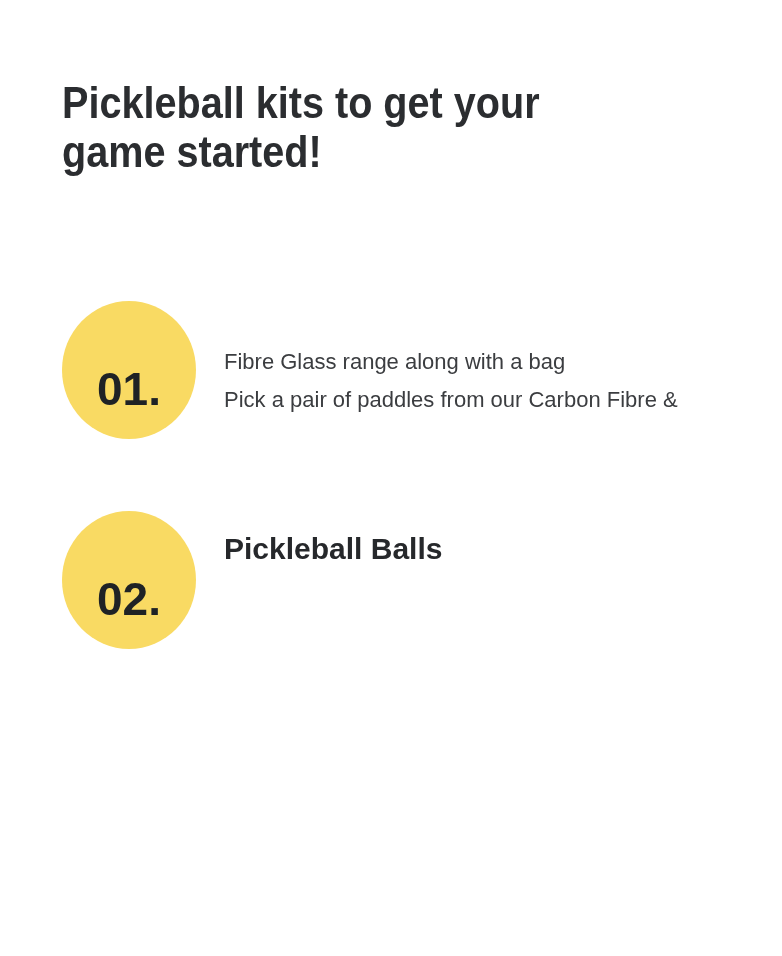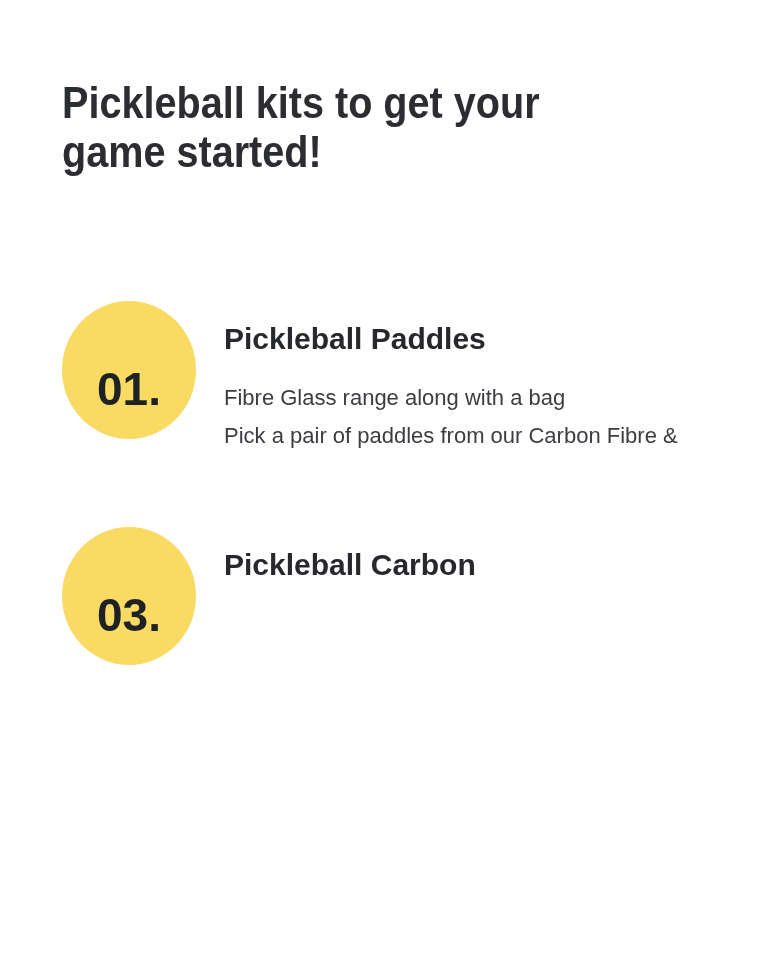--- a/index.html
+++ b/index.html
@@ -83,32 +83,31 @@
     <span class="h-line">game started!</span>
   </h1>
 
   <div class="kit-list">
 
     <div class="kit-item">
       <div class="badge">
         <span class="badge-number">01.</span>
       </div>
       <div class="item-content">
-        <div class="item-title">Pickleball Paddles</div>
         <div class="item-desc">
           <span class="desc-line">Fibre Glass range along with a bag</span>
           <span class="desc-line">Pick a pair of paddles from our Carbon Fibre &amp;</span>
         </div>
       </div>
     </div>
 
     <div class="kit-item">
       <div class="badge">
-        <span class="badge-number">03.</span>
+        <span class="badge-number">02.</span>
       </div>
       <div class="item-content">
-        <div class="item-title">Pickleball Carbon</div>
+        <div class="item-title">Pickleball Balls</div>
       </div>
     </div>
 
 
   </div>
 </div>
 
 </body></html>

